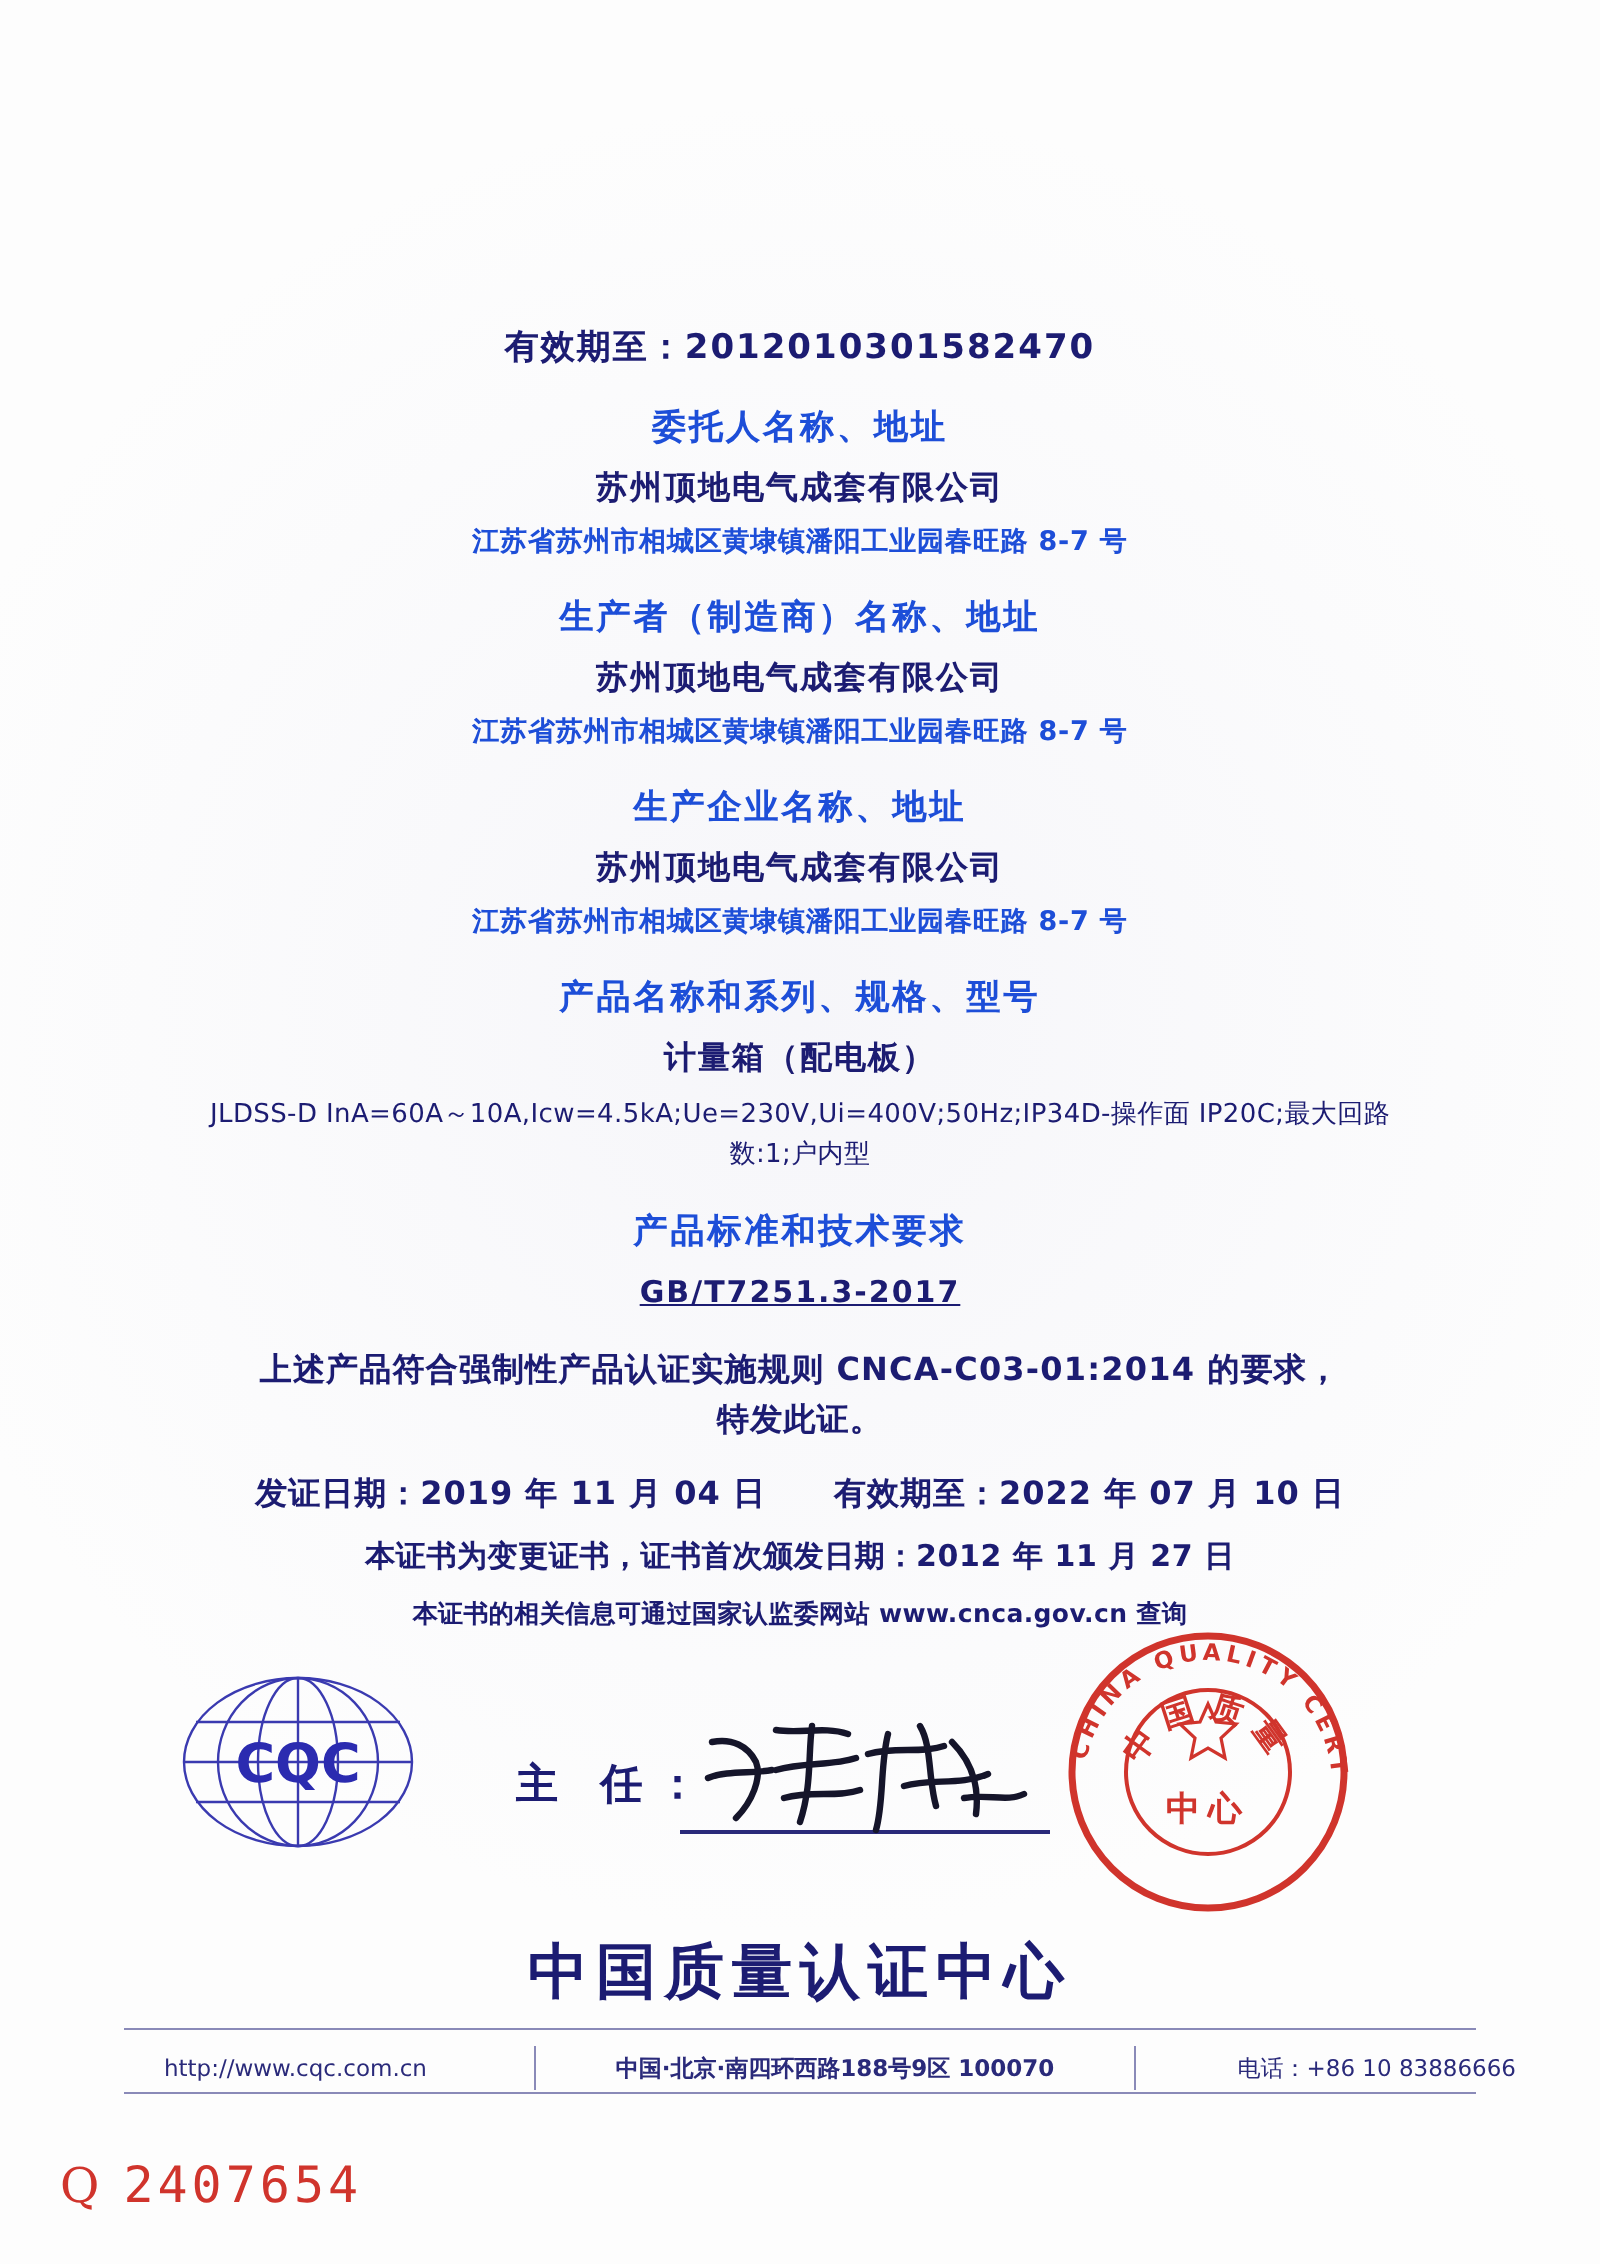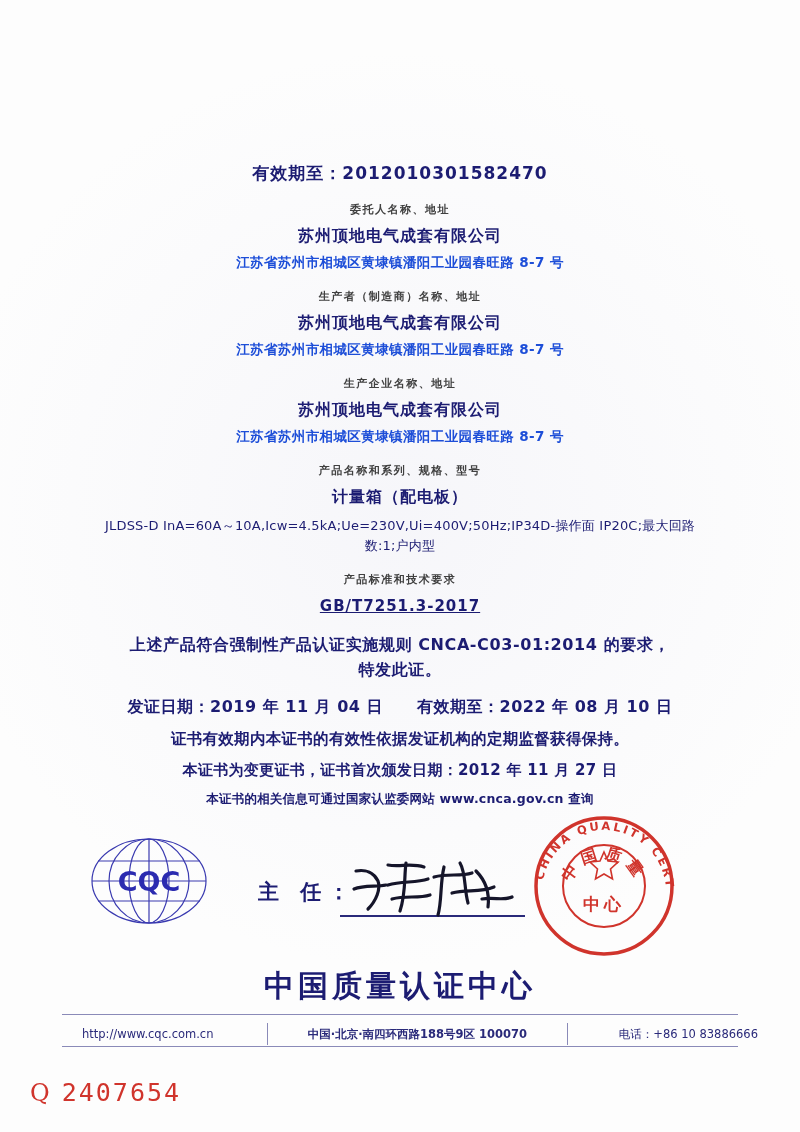--- a/index.html
+++ b/index.html
@@ -66,25 +66,25 @@
     font-family: "DejaVu Sans", sans-serif;
     font-size: 17px;
     font-weight: bold;
     letter-spacing: 1px;
     margin-top: 4px;
     color: #1c1c72;
   }
 
   .section-label {
     font-family: "DejaVu Sans", sans-serif;
-    font-size: 11px;
+    font-size: 17px;
     font-weight: bold;
     letter-spacing: 1.5px;
     margin-top: 17px;
-    color: #404040;
+    color: #1d4ed8;
   }
   .line-big {
     font-family: "DejaVu Sans", sans-serif;
     font-size: 16px;
     font-weight: bold;
     letter-spacing: 1px;
     margin-top: 9px;
     color: #1c1c72;
   }
   .line-small {
@@ -324,24 +324,23 @@
 
     <div class="section-label">产品标准和技术要求</div>
     <div class="line-std">GB/T7251.3-2017</div>
 
     <div class="statement">
       <span>上述产品符合强制性产品认证实施规则 CNCA-C03-01:2014 的要求，</span>
       <span class="second">特发此证。</span>
     </div>
 
     <div class="dates-row">
-      <span>发证日期：</span><span>2019 年 11 月 04 日</span><span class="gap"></span><span>有效期至：</span><span>2022 年 08 月 10 日</span>
+      <span>发证日期：</span><span>2019 年 11 月 04 日</span><span class="gap"></span><span>有效期至：</span><span>2022 年 07 月 10 日</span>
     </div>
 
-    <div class="note1">证书有效期内本证书的有效性依据发证机构的定期监督获得保持。</div>
     <div class="note2">本证书为变更证书，证书首次颁发日期：2012 年 11 月 27 日</div>
     <div class="note3">本证书的相关信息可通过国家认监委网站 www.cnca.gov.cn 查询</div>
   </div>
 
   <div class="sig-zone"></div>
 
   <div class="cqc-logo">
     <svg width="122" height="92" viewBox="0 0 122 92">
       <g fill="none" stroke="#3a3ab0" stroke-width="1.2">
         <ellipse cx="61" cy="46" rx="57" ry="42"></ellipse>

